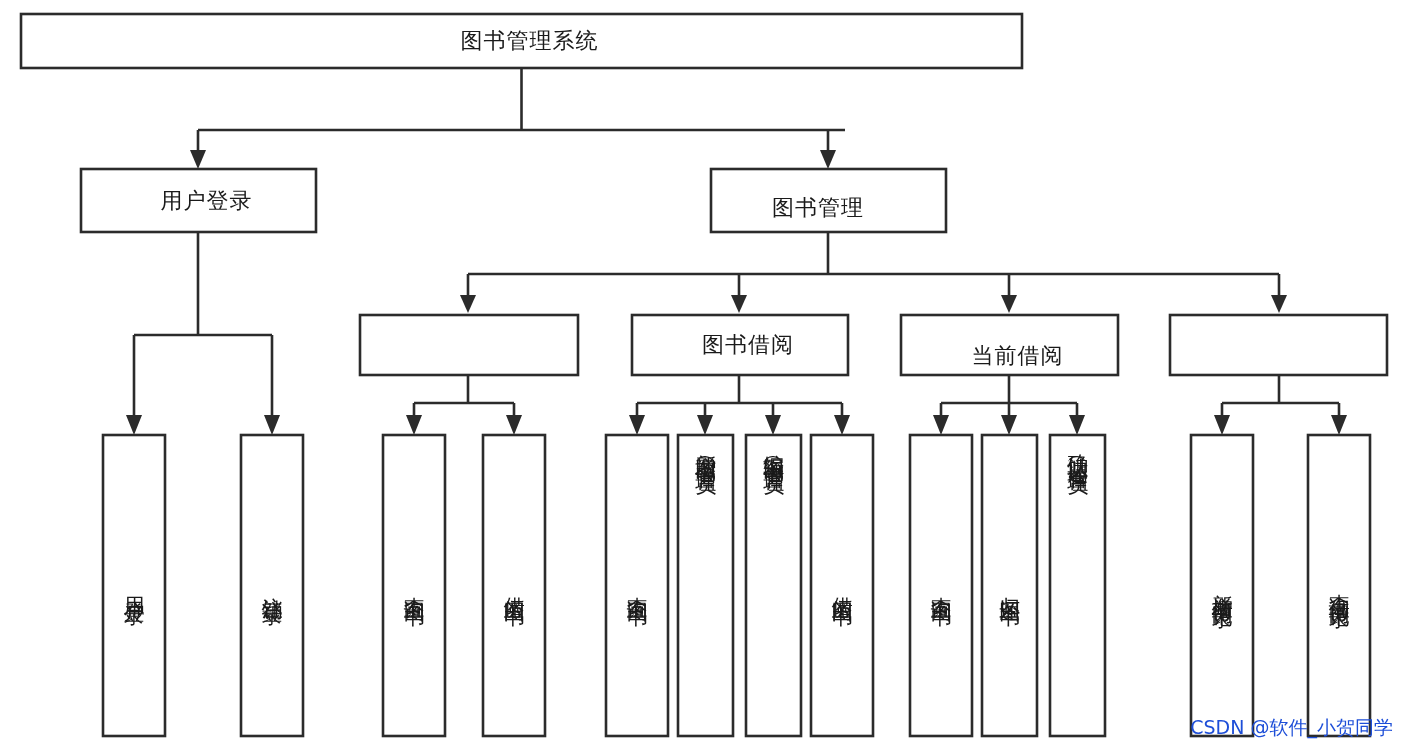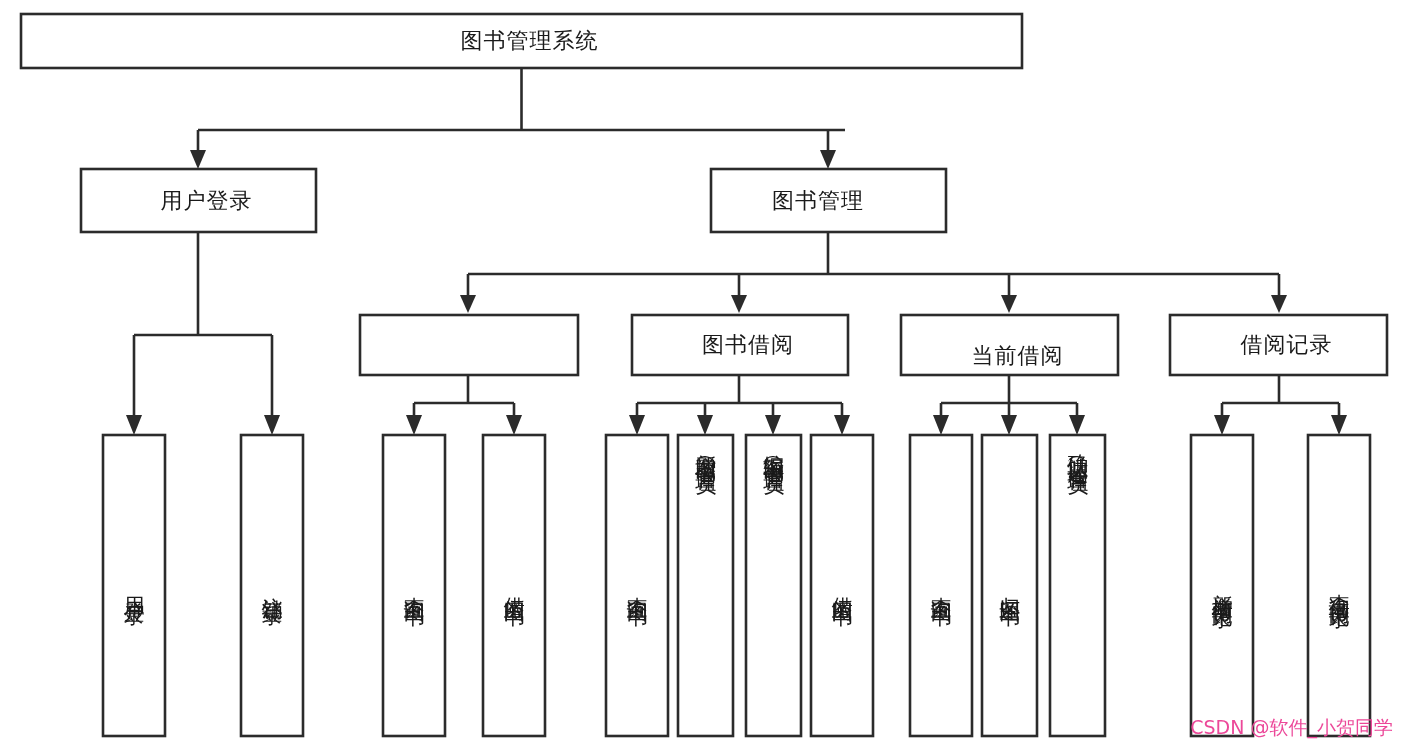--- a/index.html
+++ b/index.html
@@ -72,21 +72,21 @@
     color: #1a1a1a;
     white-space: nowrap;
     letter-spacing: 1px;
   }
   .watermark {
     position: absolute;
     right: 12px;
     bottom: 6px;
     font-family: "DejaVu Sans", "Liberation Sans", sans-serif;
     font-size: 19px;
-    color: #ec4899;
+    color: #1d4ed8;
     white-space: nowrap;
     pointer-events: none;
   }
 </style>
 </head>
 <body>
 
 <div id="diagram-root">
 
   <svg class="canvas" viewBox="0 0 1405 747" xmlns="http://www.w3.org/2000/svg">
@@ -184,33 +184,30 @@
     </g>
   </svg>
 
   <div class="horiz-text-wrap" style="left:21px; top:14px; width:1001px; height:54px;">
     <span class="horiz-text">图书管理系统</span>
   </div>
 
   <div class="horiz-text-wrap" style="left:81px; top:169px; width:235px; height:63px;">
     <span class="horiz-text">用户登录</span>
   </div>
-  <div class="horiz-text-wrap" style="left:711px; top:169px; width:198px; height:63px;">
+  <div class="horiz-text-wrap" style="left:711px; top:176px; width:198px; height:63px;">
     <span class="horiz-text">图书管理</span>
   </div>
 
   <div class="horiz-text-wrap" style="left:632px; top:315px; width:216px; height:60px;">
     <span class="horiz-text">图书借阅</span>
   </div>
   <div class="horiz-text-wrap" style="left:901px; top:326px; width:217px; height:60px;">
     <span class="horiz-text">当前借阅</span>
   </div>
-  <div class="horiz-text-wrap" style="left:1170px; top:315px; width:217px; height:60px;">
-    <span class="horiz-text">借阅记录</span>
-  </div>
 
   <div class="vert-text-wrap" style="left:103px; top:435px; width:62px; height:301px;">
     <span class="vert-text">用户登录</span>
   </div>
   <div class="vert-text-wrap" style="left:241px; top:435px; width:62px; height:301px;">
     <span class="vert-text">注销登录</span>
   </div>
 
   <div class="vert-text-wrap" style="left:383px; top:435px; width:62px; height:301px;">
     <span class="vert-text">查询图书</span>

